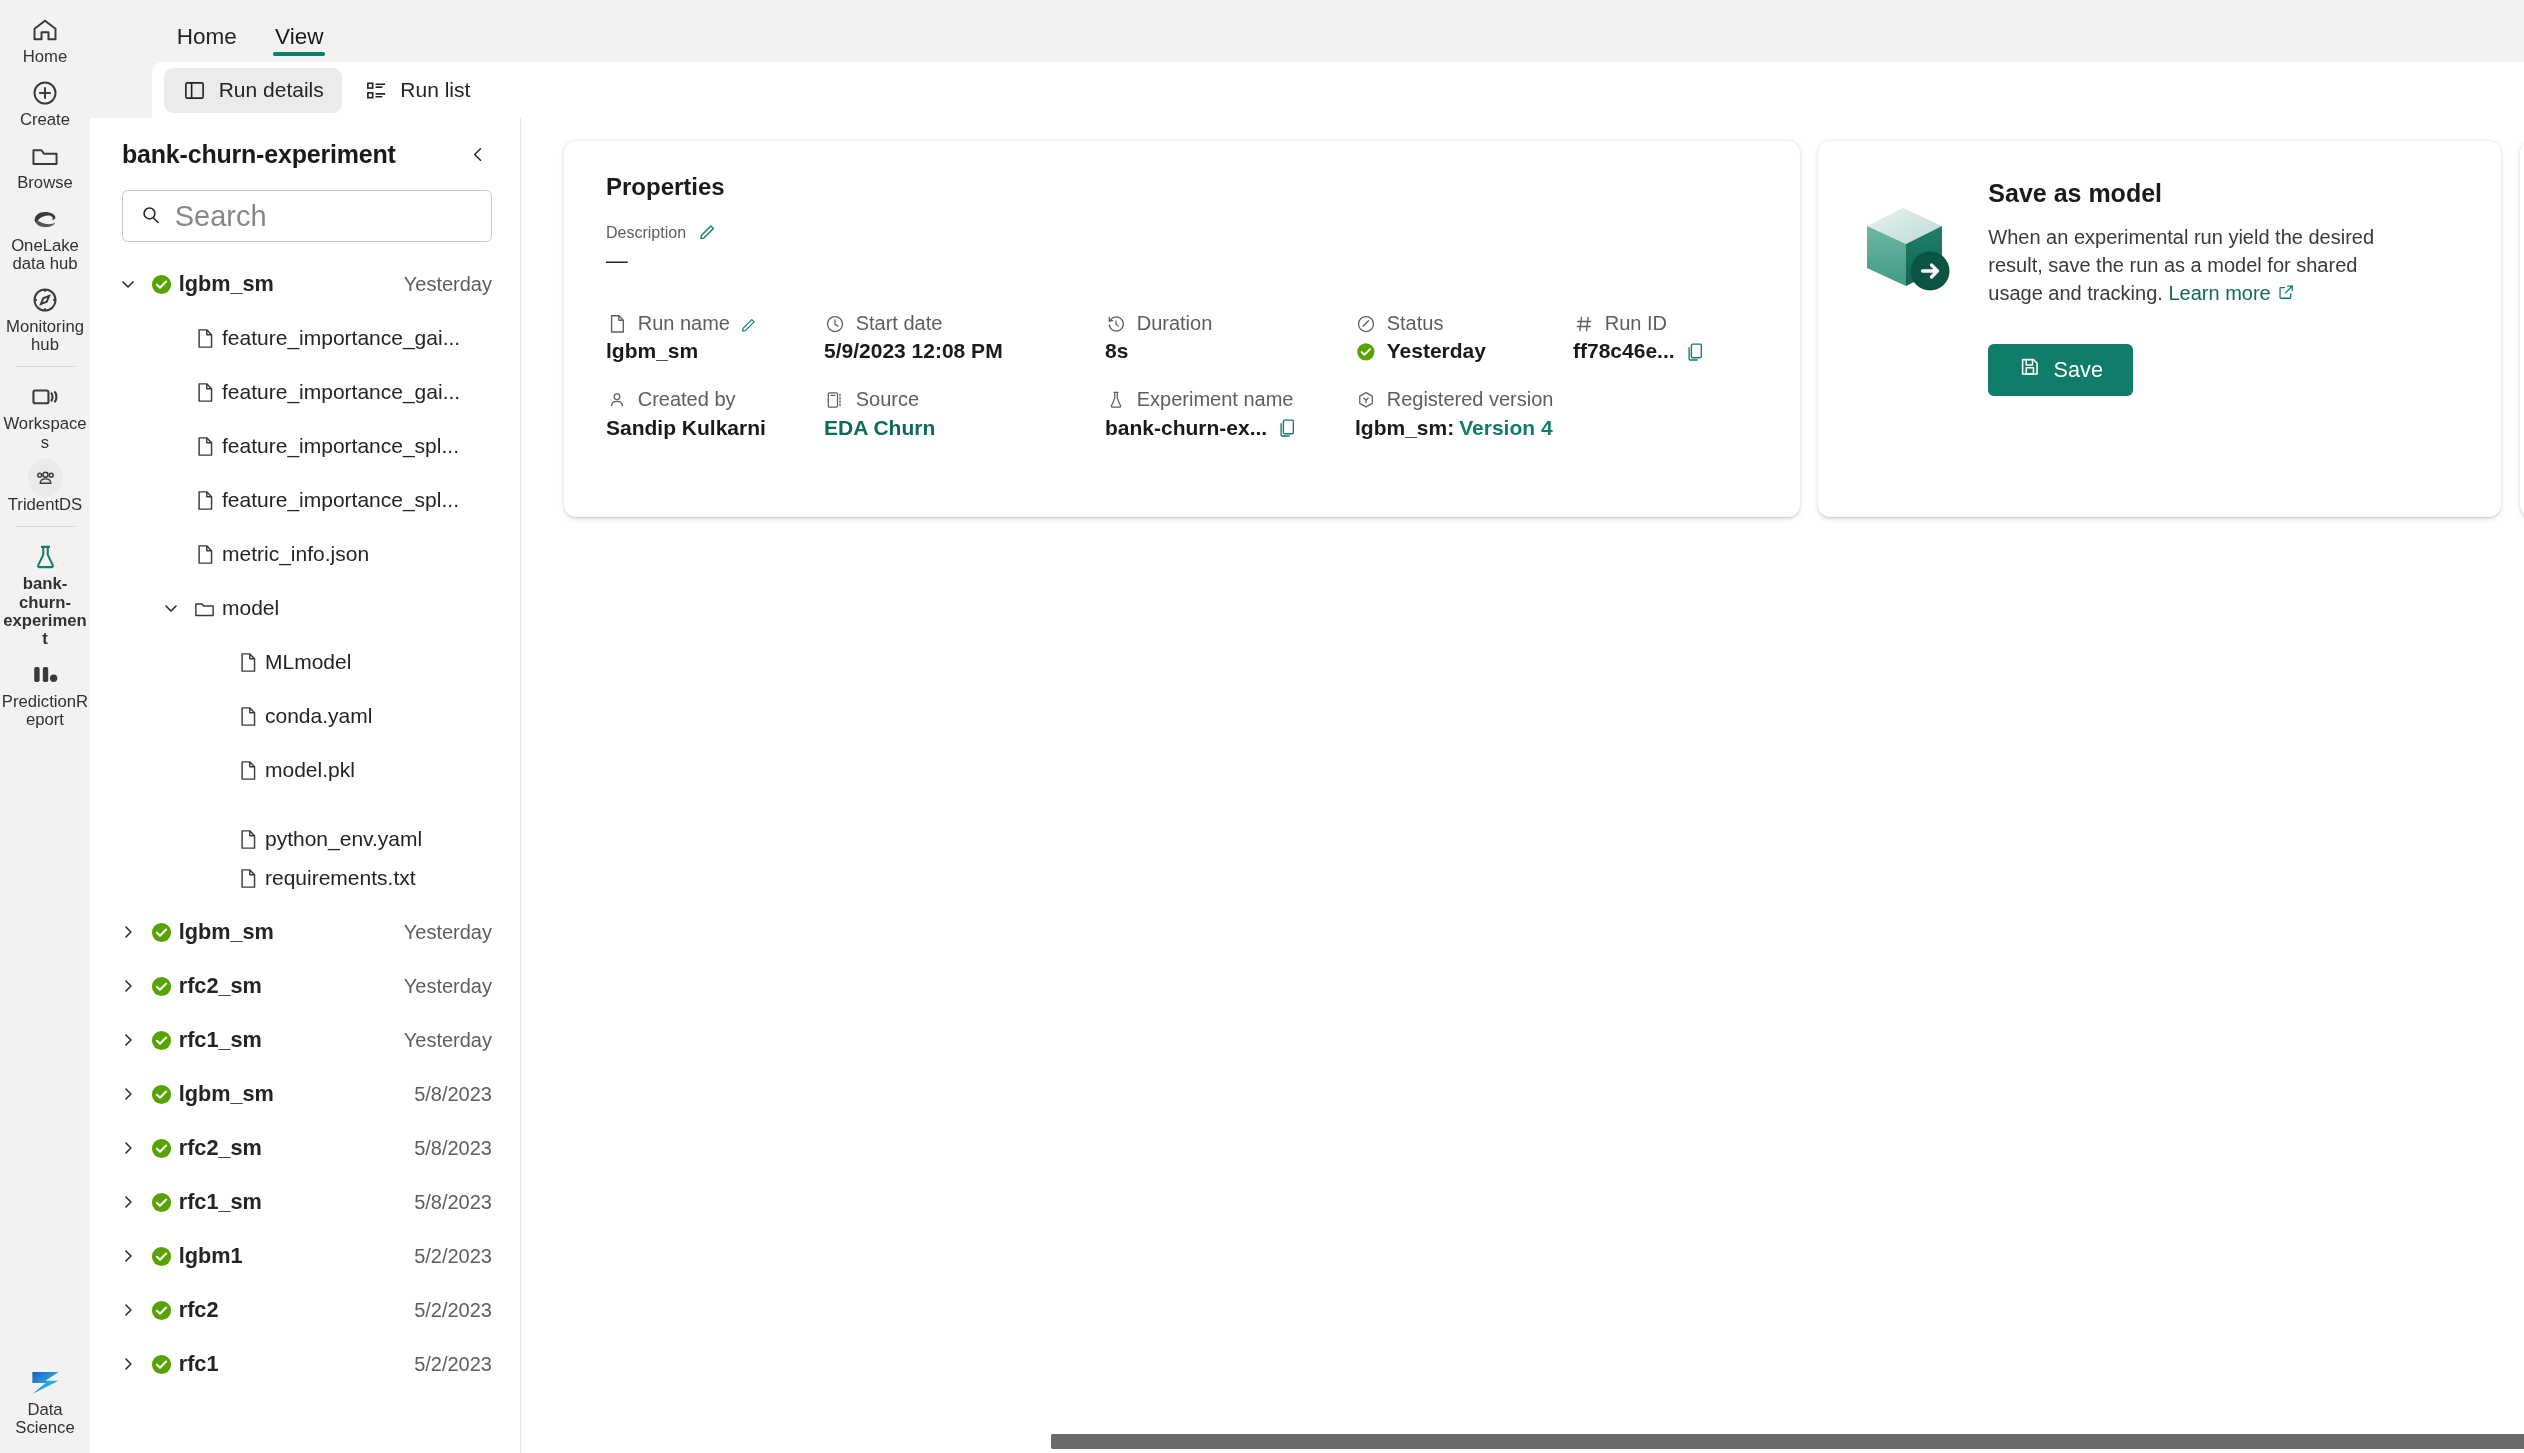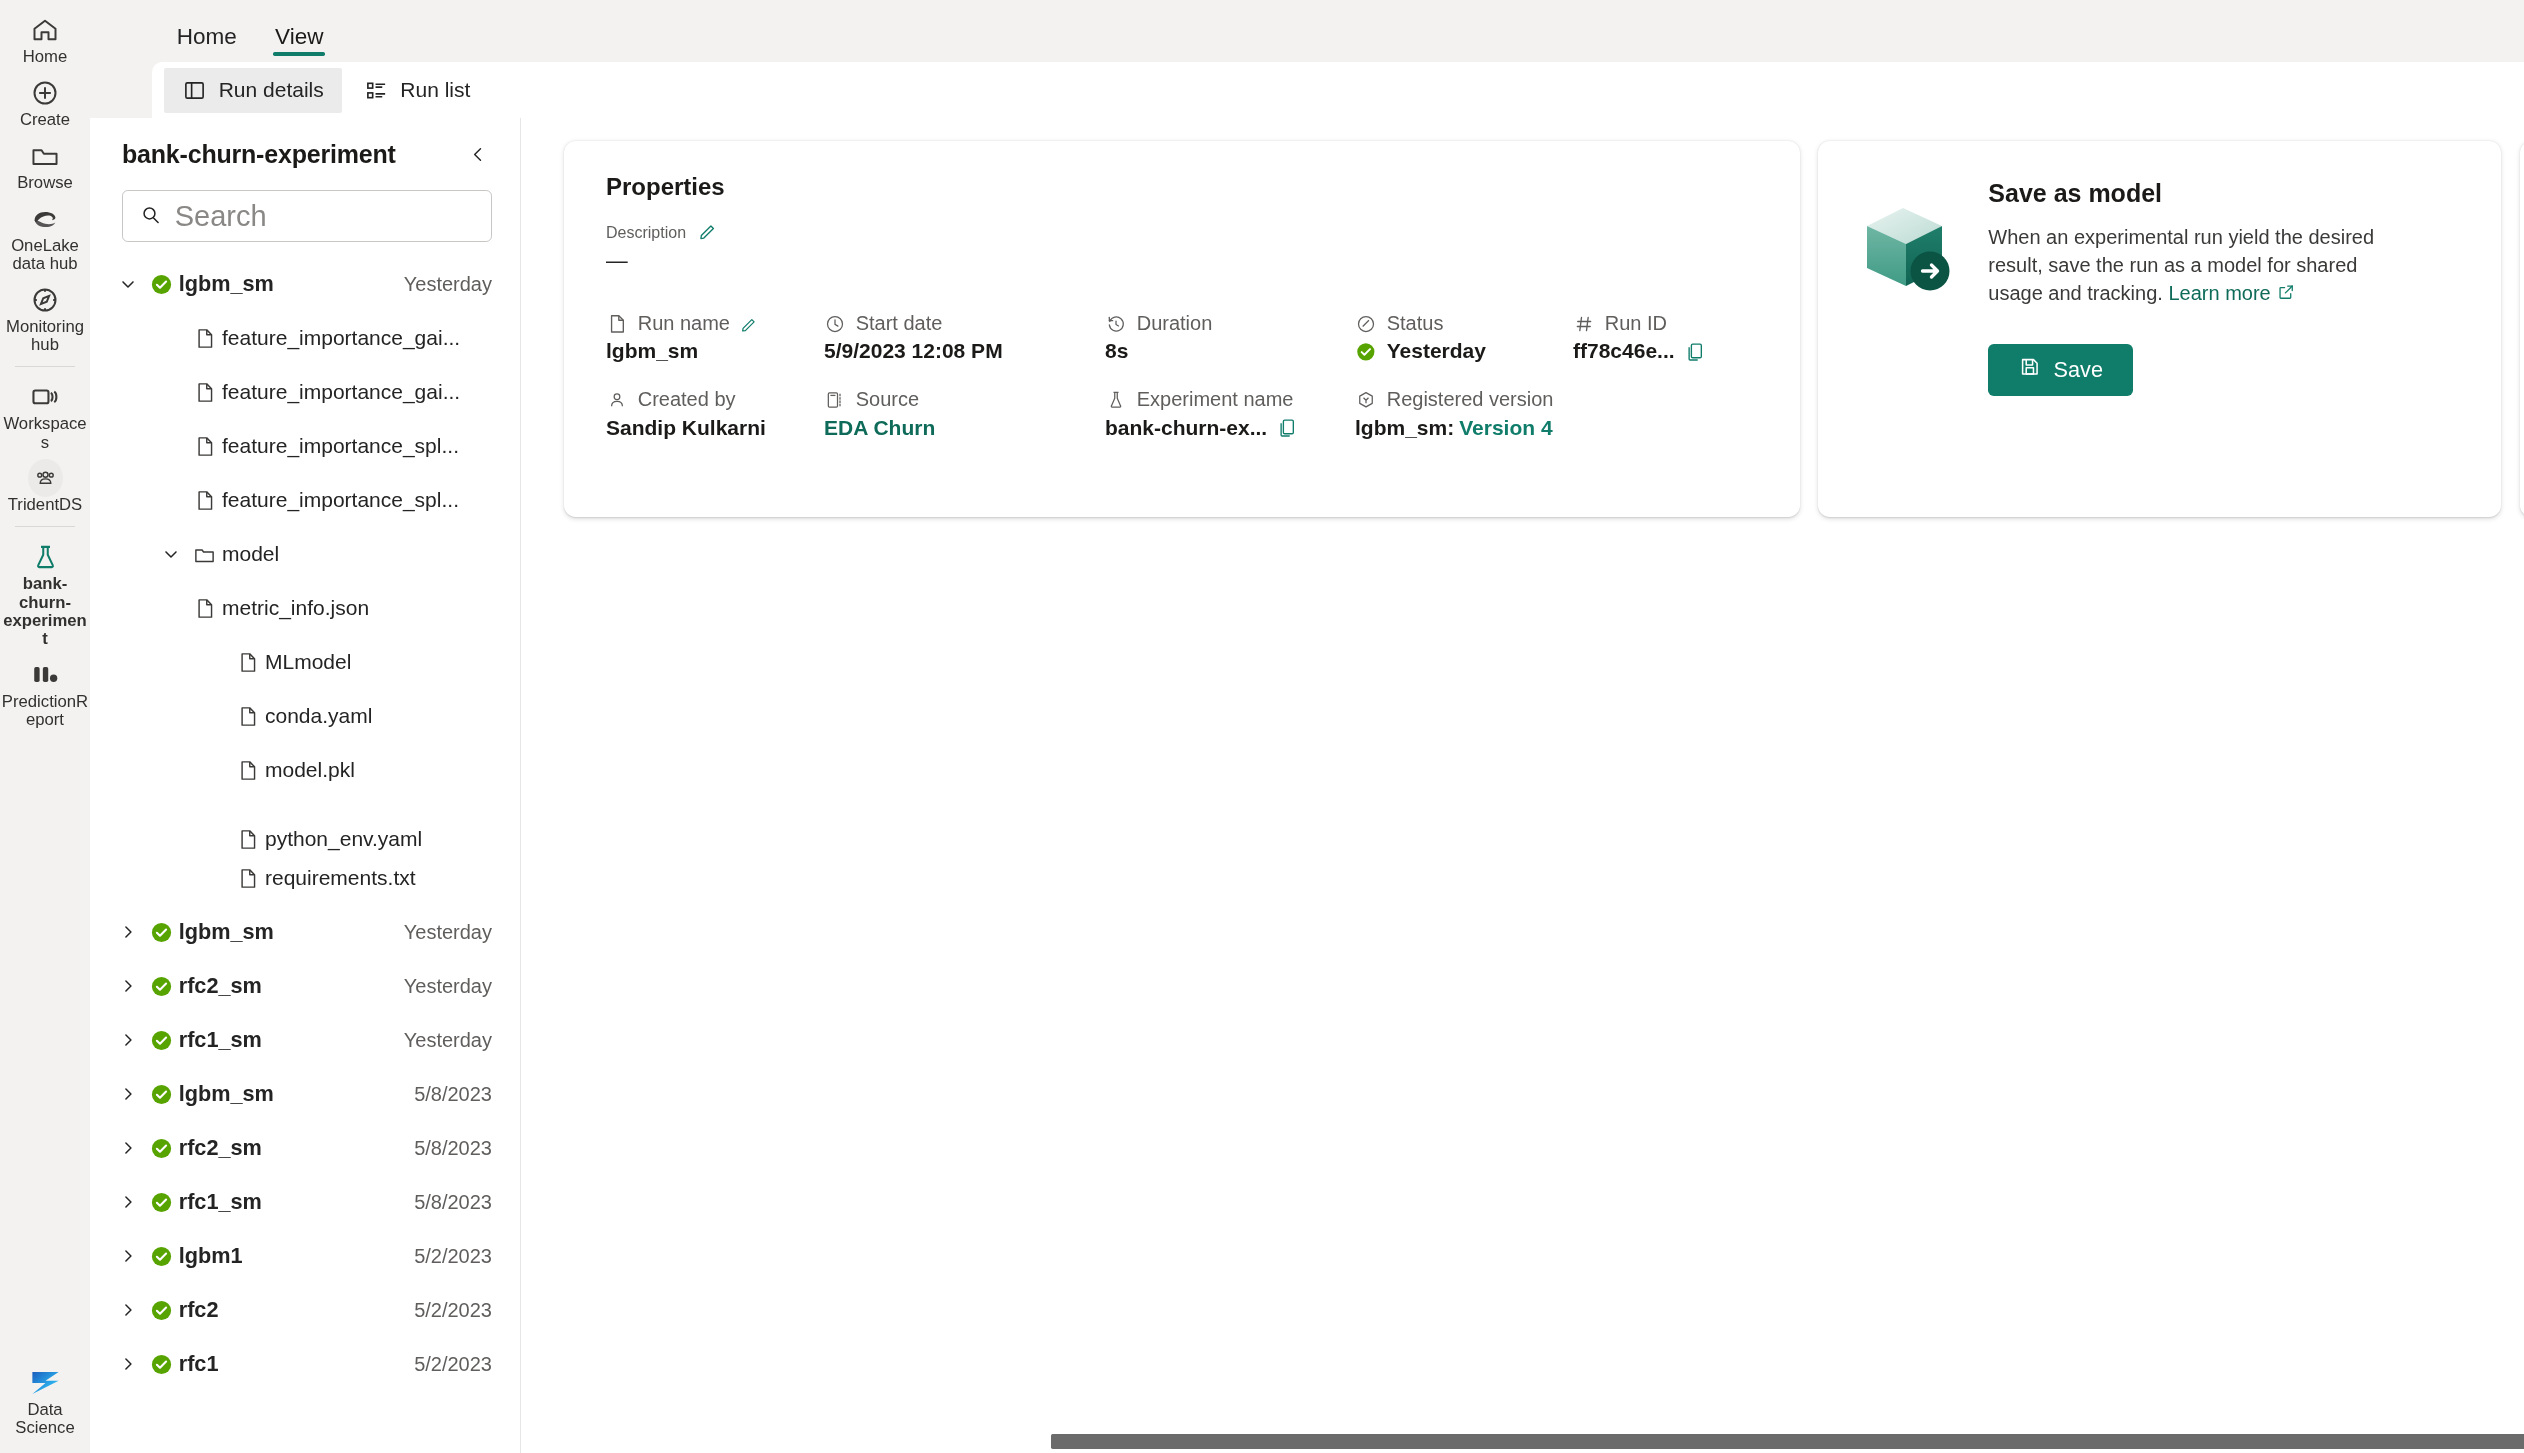--- a/index.html
+++ b/index.html
@@ -57,21 +57,21 @@
   }
 
   
   .cmdbar-wrap { background: #f3f2f1; flex: 0 0 56px; display:flex; }
   .cmdbar {
     background: #ffffff; margin-left: 62px; border-top-left-radius: 10px;
     flex: 1; display: flex; align-items: center; padding-left: 11.7px; gap: 3.3px;
   }
   .cmd-btn {
     display: flex; align-items: center; gap: 11.7px; height: 45px;
-    padding: 0 18.3px; border-radius: 2px; cursor: pointer; font-size: 21px; color: #242424;
+    padding: 0 18.3px; border-radius: 9px; cursor: pointer; font-size: 21px; color: #242424;
   }
   .cmd-btn.sel { background: #ebebeb; }
   .cmd-ico { width: 25px; height: 25px; display:flex; align-items:center; justify-content:center;}
 
   
   .body-split { flex: 1; display: flex; min-height: 0; background: #ffffff; }
 
   
   .sidebar {
     width: 431px; min-width: 431px; background: #ffffff;
@@ -398,41 +398,41 @@
             <span class="chev"></span>
             <span class="node-ico">
               <svg width="21.7" height="23" viewBox="0 0 22 24" fill="none" stroke="#3b3a39" stroke-width="1.5" stroke-linejoin="round">
                 <path d="M5 3h8l5 5v13H5z"></path>
                 <path d="M13 3v5h5"></path>
               </svg>
             </span>
             <span class="node-label">feature_importance_spl...</span>
           </div>
           <div class="tree-row" style="padding-left: 65px;">
-            <span class="chev">
-              <svg width="20" height="20" viewBox="0 0 24 24" fill="none" stroke="#242424" stroke-width="1.8" stroke-linecap="round" stroke-linejoin="round">
-                <path d="M6 9.5 L12 15.5 L18 9.5"></path>
-              </svg>
-            </span>
-            <span class="node-ico">
-              <svg width="23" height="21.7" viewBox="0 0 24 22" fill="none" stroke="#3b3a39" stroke-width="1.5" stroke-linejoin="round">
-                <path d="M3 6 V18 H21 V8 H11 L9.5 6 Z"></path>
-              </svg>
-            </span>
-            <span class="node-label">model</span>
-          </div>
-          <div class="tree-row" style="padding-left: 65px;">
             <span class="chev"></span>
             <span class="node-ico">
               <svg width="21.7" height="23" viewBox="0 0 22 24" fill="none" stroke="#3b3a39" stroke-width="1.5" stroke-linejoin="round">
                 <path d="M5 3h8l5 5v13H5z"></path>
                 <path d="M13 3v5h5"></path>
               </svg>
             </span>
             <span class="node-label">metric_info.json</span>
+          </div>
+          <div class="tree-row" style="padding-left: 65px;">
+            <span class="chev">
+              <svg width="20" height="20" viewBox="0 0 24 24" fill="none" stroke="#242424" stroke-width="1.8" stroke-linecap="round" stroke-linejoin="round">
+                <path d="M6 9.5 L12 15.5 L18 9.5"></path>
+              </svg>
+            </span>
+            <span class="node-ico">
+              <svg width="23" height="21.7" viewBox="0 0 24 22" fill="none" stroke="#3b3a39" stroke-width="1.5" stroke-linejoin="round">
+                <path d="M3 6 V18 H21 V8 H11 L9.5 6 Z"></path>
+              </svg>
+            </span>
+            <span class="node-label">model</span>
           </div>
           <div class="tree-row" style="padding-left: 108px;">
             <span class="chev"></span>
             <span class="node-ico">
               <svg width="21.7" height="23" viewBox="0 0 22 24" fill="none" stroke="#3b3a39" stroke-width="1.5" stroke-linejoin="round">
                 <path d="M5 3h8l5 5v13H5z"></path>
                 <path d="M13 3v5h5"></path>
               </svg>
             </span>
             <span class="node-label">MLmodel</span>

